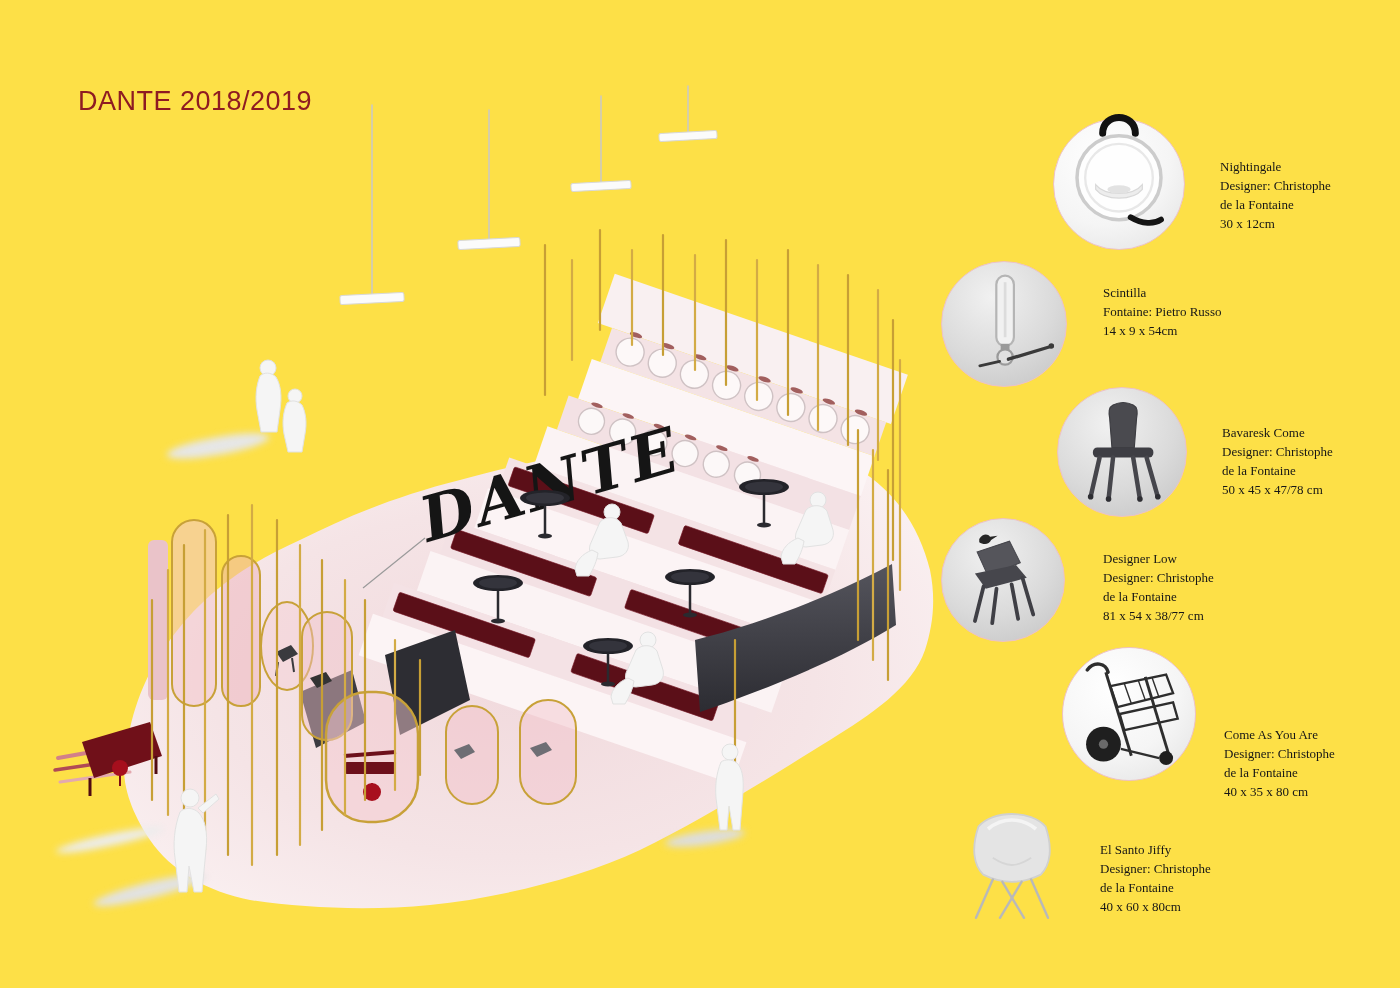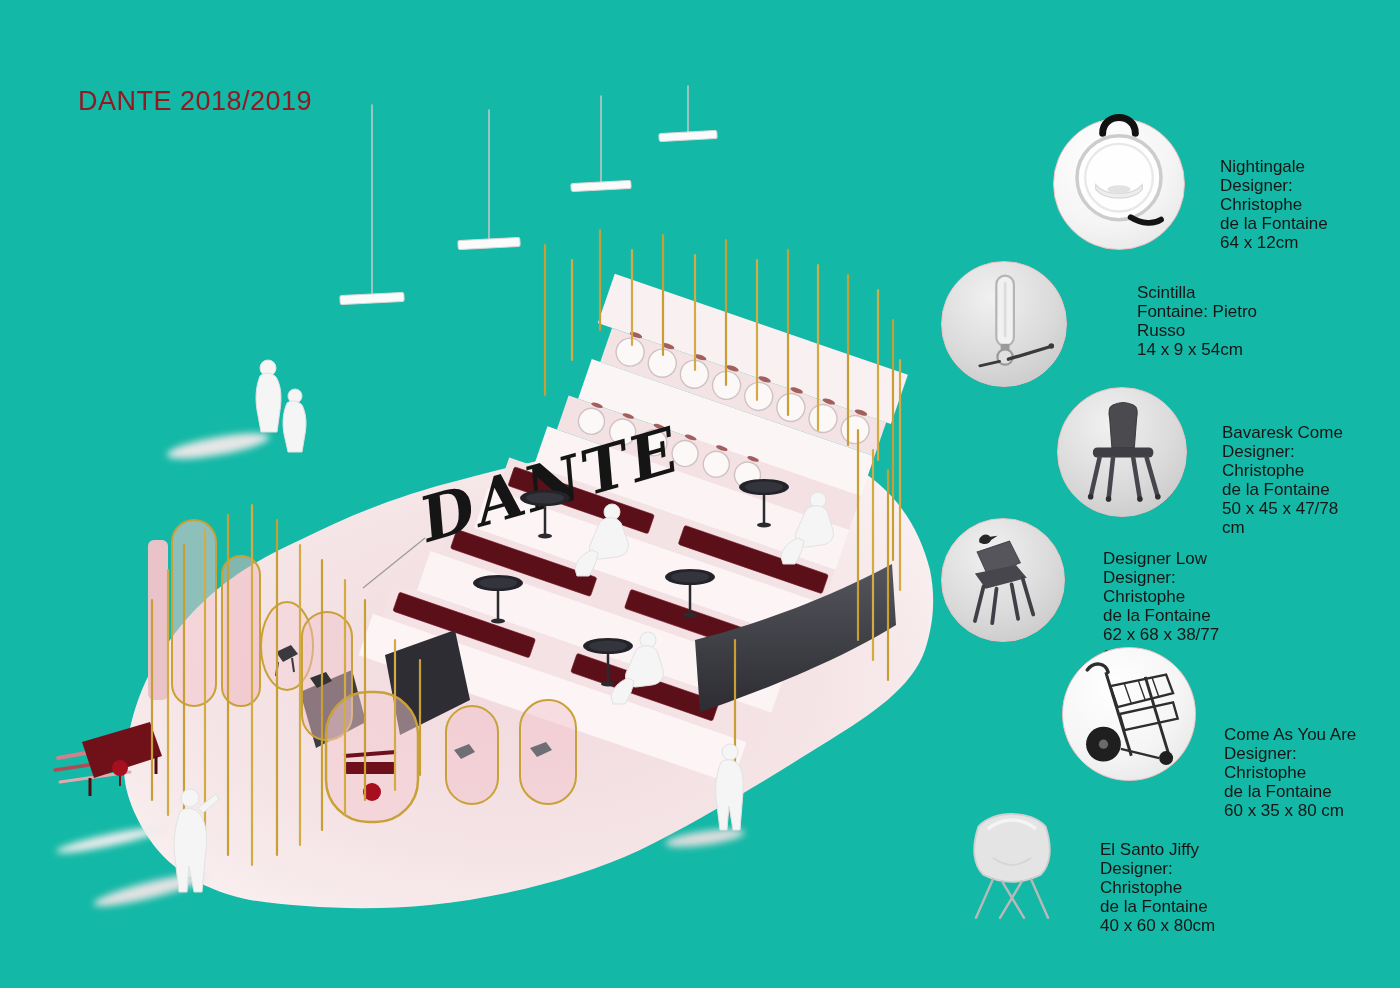--- a/index.html
+++ b/index.html
@@ -1,31 +1,31 @@
 <!DOCTYPE html>
 <html><head>
 <meta charset="utf-8">
 <style>
   * { margin:0; padding:0; box-sizing:border-box; }
   html, body { width:1400px; height:988px; background:#ffffff; overflow:hidden;
                font-family:"Liberation Sans", sans-serif; }
-  .canvas { position:relative; width:1400px; height:988px; background:#14b8a6; }
+  .canvas { position:relative; width:1400px; height:988px; background:#fde047; }
 
   .title { position:absolute; left:78px; top:86px; font-size:27px; font-weight:500;
            letter-spacing:0.5px; color:#8e1b22; }
 
   .scene-svg { position:absolute; left:40px; top:80px; }
 
   .product-circle { position:absolute; border-radius:50%; border:1.5px solid #eec2c5;
                     display:flex; align-items:center; justify-content:center; overflow:visible; }
   .bg-light { background: radial-gradient(circle at 38% 30%, #ffffff 0%, #f5f5f5 55%, #e0e0e0 100%); }
   .bg-grey  { background: radial-gradient(circle at 40% 28%, #f1f1f1 0%, #dadada 55%, #c2c2c2 100%); }
   .product-photo-plain { position:absolute; }
 
-  .product-text { position:absolute; font-size:17px; line-height:19px; color:#161616; }
+  .product-text { position:absolute; font-size:13px; line-height:19px; color:#161616;font-family:Liberation Serif, serif; }
   .product-line:empty { display:none; }
 </style>
 </head>
 <body>
 
 <div class="canvas">
 
   <h1 class="title">DANTE 2018/2019</h1>
 
   <svg class="scene-svg" width="920" height="880" viewBox="0 0 920 880">
@@ -270,35 +270,35 @@
         <circle cx="50" cy="64" r="29" fill="none" stroke="#e8e8e8" stroke-width="2"></circle>
         <path d="M30 70 C38 80 62 80 70 70 L70 74 C62 84 38 84 30 74 Z" fill="#ededed" stroke="#d8d8d8" stroke-width="1"></path>
         <ellipse cx="50" cy="74" rx="10" ry="3.5" fill="#e2e2e2"></ellipse>
         <path d="M60 98 C70 104 80 104 86 100" stroke="#141414" stroke-width="5" fill="none" stroke-linecap="round"></path>
       </svg>
     </div>
     <div class="product-text" style="left:1220px; top:157px; width:135px;">
       <div class="product-name">Nightingale</div>
       <div class="product-line">Designer: Christophe</div>
       <div class="product-line">de la Fontaine</div>
-      <div class="product-line">64 x 12cm</div>
+      <div class="product-line">30 x 12cm</div>
     </div>
 
     <div class="product-circle bg-grey" style="left:941px; top:261px; width:126px; height:126px;">
       <svg width="110" height="110" viewBox="0 0 100 100">
         <rect x="43" y="6" width="16" height="64" rx="8" fill="#f1f1f1" stroke="#b5b5b5" stroke-width="2"></rect>
         <line x1="51" y1="12" x2="51" y2="62" stroke="#dcdcdc" stroke-width="2.5"></line>
         <rect x="47" y="68" width="8" height="6" fill="#9a9a9a"></rect>
         <circle cx="51" cy="80" r="7" fill="#e0e0e0" stroke="#9a9a9a" stroke-width="2"></circle>
         <line x1="54" y1="82" x2="94" y2="70" stroke="#3a3a3a" stroke-width="3" stroke-linecap="round"></line>
         <circle cx="93" cy="70" r="2.5" fill="#3a3a3a"></circle>
         <line x1="46" y1="84" x2="28" y2="88" stroke="#3a3a3a" stroke-width="2.5" stroke-linecap="round"></line>
       </svg>
     </div>
-    <div class="product-text" style="left:1103px; top:283px; width:165px;margin-left:34px;">
+    <div class="product-text" style="left:1103px; top:283px; width:165px;">
       <div class="product-name">Scintilla</div>
       <div class="product-line">Fontaine: Pietro Russo</div>
 
       <div class="product-line">14 x 9 x 54cm</div>
     </div>
 
     <div class="product-circle bg-grey" style="left:1057px; top:387px; width:130px; height:130px;">
       <svg width="112" height="112" viewBox="0 0 100 100">
         <path d="M42 8 C38 10 38 14 39 20 L41 46 L61 46 L63 20 C64 14 64 10 60 8 C54 5 48 5 42 8 Z" fill="#4a4a4f" stroke="#3c3c41" stroke-width="1"></path>
         <rect x="24" y="46" width="54" height="9" rx="4" fill="#3e3e44"></rect>
@@ -331,21 +331,21 @@
             <line x1="68" y1="48" x2="78" y2="82"></line>
           <line x1="44" y1="58" x2="40" y2="90"></line>
             <line x1="58" y1="54" x2="64" y2="86"></line>
         </g>
       </svg>
     </div>
     <div class="product-text" style="left:1103px; top:549px; width:140px;">
       <div class="product-name">Designer Low</div>
       <div class="product-line">Designer: Christophe</div>
       <div class="product-line">de la Fontaine</div>
-      <div class="product-line">62 x 68 x 38/77 cm</div>
+      <div class="product-line">81 x 54 x 38/77 cm</div>
     </div>
 
     <div class="product-circle bg-light" style="left:1062px; top:647px; width:134px; height:134px;">
       <svg width="116" height="116" viewBox="0 0 100 100">
         <path d="M14 12 C20 4 30 6 32 14" stroke="#2e2e2e" stroke-width="3" fill="none" stroke-linecap="round"></path>
         <line x1="30" y1="14" x2="52" y2="86" stroke="#2e2e2e" stroke-width="2.5"></line>
         <line x1="64" y1="18" x2="84" y2="84" stroke="#2e2e2e" stroke-width="2.5"></line>
         <polygon points="34,26 82,16 88,32 40,44" fill="none" stroke="#2e2e2e" stroke-width="2"></polygon>
         <line x1="46" y1="24" x2="52" y2="41" stroke="#2e2e2e" stroke-width="1.2"></line>
         <line x1="58" y1="21" x2="64" y2="38" stroke="#2e2e2e" stroke-width="1.2"></line>
@@ -354,21 +354,21 @@
         <line x1="43" y1="80" x2="76" y2="88" stroke="#2e2e2e" stroke-width="2"></line>
         <circle cx="28" cy="76" r="15" fill="#1f1f1f"></circle>
           <circle cx="28" cy="76" r="4" fill="#6a6a6a"></circle>
         <circle cx="82" cy="88" r="6" fill="#1f1f1f"></circle>
       </svg>
     </div>
     <div class="product-text" style="left:1224px; top:725px; width:140px;">
       <div class="product-name">Come As You Are</div>
       <div class="product-line">Designer: Christophe</div>
       <div class="product-line">de la Fontaine</div>
-      <div class="product-line">60 x 35 x 80 cm</div>
+      <div class="product-line">40 x 35 x 80 cm</div>
     </div>
 
     <div class="product-photo-plain" style="left:952px; top:795px; width:120px; height:128px;">
       <svg width="120" height="128" viewBox="0 0 100 106">
         <path d="M22 26 C34 12 66 12 78 26 C84 44 82 58 74 66 C58 74 42 74 26 66 C18 58 16 44 22 26 Z" fill="#e4e4e4" stroke="#d0d0d0" stroke-width="1.5"></path>
         <path d="M30 28 C42 18 58 18 70 28" stroke="#f4f4f4" stroke-width="3" fill="none"></path>
         <path d="M34 52 C46 60 54 60 66 52" stroke="#d6d6d6" stroke-width="1.5" fill="none"></path>
         <g stroke="#b9b9b9" stroke-width="2" stroke-linecap="round">
           <line x1="34" y1="70" x2="20" y2="102"></line>
             <line x1="66" y1="70" x2="80" y2="102"></line>

